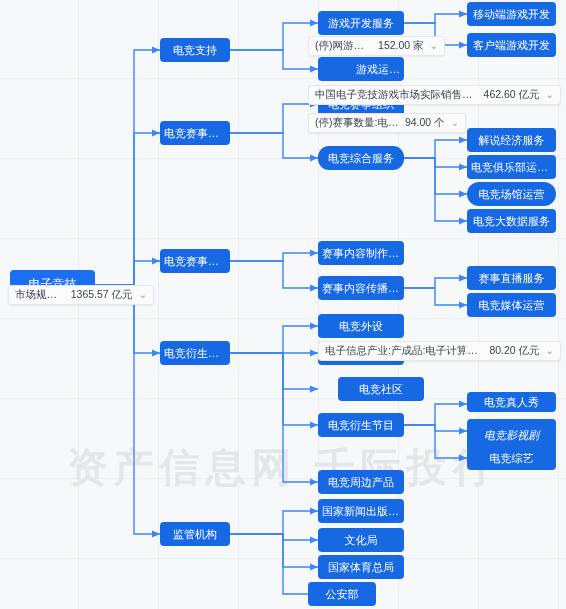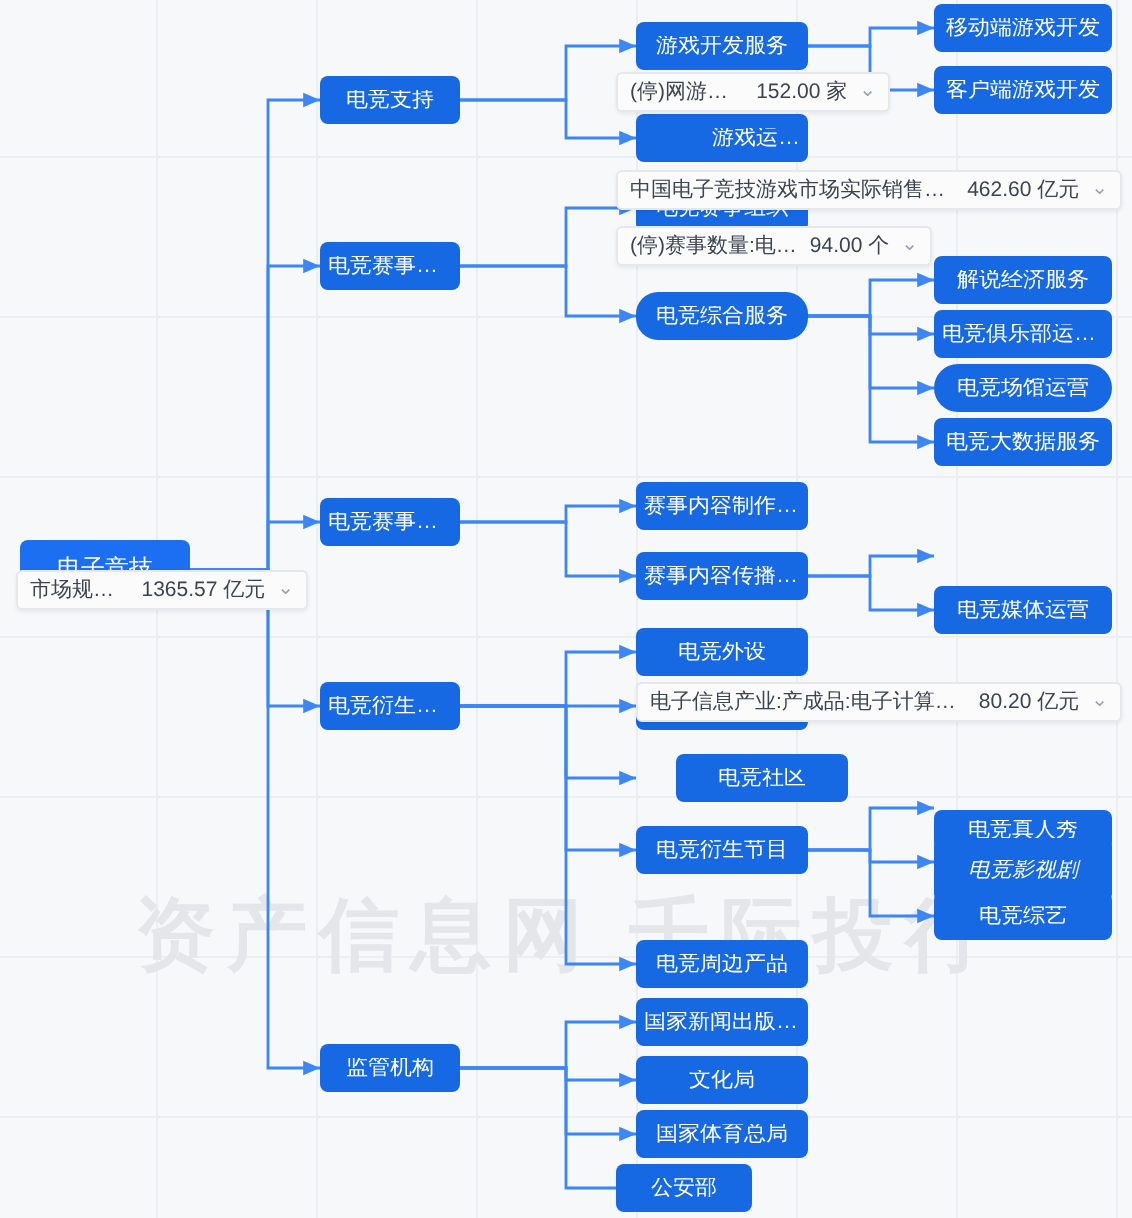--- a/index.html
+++ b/index.html
@@ -231,20 +231,23 @@
     <span>电竞大数据服务</span>
   </div>
 
   <div class="node" style="left:318px;top:241px;width:86px;height:24px;">
     <span>赛事内容制作服务</span>
   </div>
   <div class="node" style="left:318px;top:276px;width:86px;height:24px;">
     <span>赛事内容传播服务</span>
   </div>
 
+  <div class="node" style="left:467px;top:266px;width:89px;height:24px;">
+    <span>赛事直播服务</span>
+  </div>
   <div class="node" style="left:467px;top:293px;width:89px;height:24px;">
     <span>电竞媒体运营</span>
   </div>
 
   <div class="node" style="left:318px;top:314px;width:86px;height:24px;">
     <span>电竞外设</span>
   </div>
   <div class="node" style="left:318px;top:341px;width:86px;height:24px;">
     <span>电竞软件</span>
   </div>
@@ -256,21 +259,21 @@
   <div class="node" style="left:318px;top:377px;width:86px;height:24px;margin-left:20px;">
     <span>电竞社区</span>
   </div>
   <div class="node" style="left:318px;top:413px;width:86px;height:24px;">
     <span>电竞衍生节目</span>
   </div>
   <div class="node" style="left:318px;top:470px;width:86px;height:24px;">
     <span>电竞周边产品</span>
   </div>
 
-  <div class="node" style="left:467px;top:392px;width:89px;height:20px;margin-top:13px;">
+  <div class="node" style="left:467px;top:392px;width:89px;height:20px;">
     <span>电竞真人秀</span>
   </div>
   <div class="node" style="left:467px;top:419px;width:89px;height:32px;font-style:italic;">
     <span>电竞影视剧</span>
   </div>
   <div class="node" style="left:467px;top:446px;width:89px;height:24px;">
     <span>电竞综艺</span>
   </div>
 
   <div class="node" style="left:318px;top:499px;width:86px;height:24px;">

